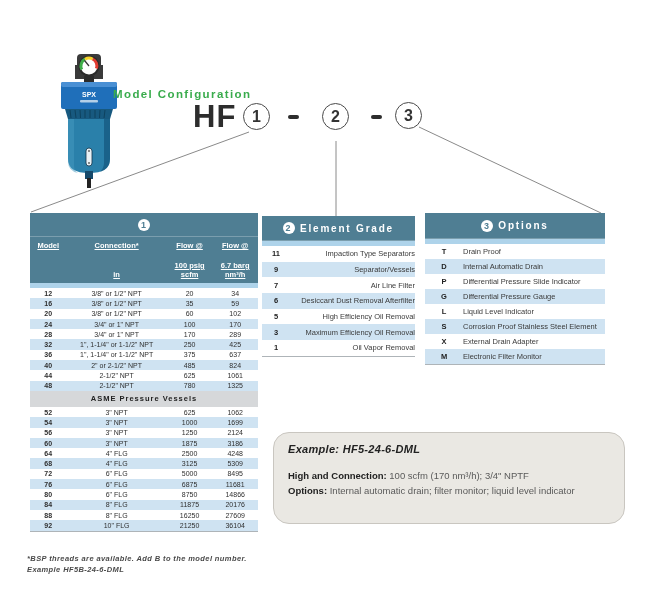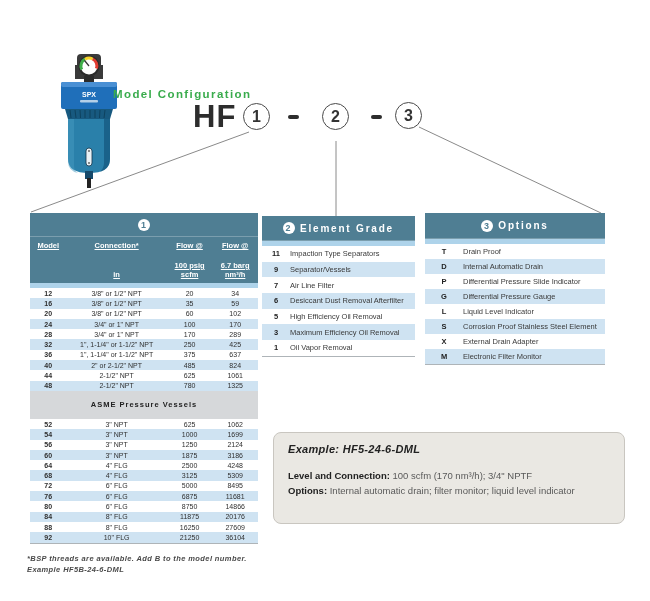--- a/index.html
+++ b/index.html
@@ -45,40 +45,40 @@
     font-size:7.5px;font-weight:bold;text-align:center;box-sizing:border-box;padding:4px 0 4px 0;text-decoration:underline;
   }
   .col-head .ch{display:flex;flex-direction:column;align-items:center;}
   .ch1{width:16%;} .ch2{width:44%;} .ch3{width:20%;} .ch4{width:20%;}
   .col-head .fill{margin-top:auto;}
   .col-head .sub{line-height:9px;}
   .flow-tbl td{height:10.3px;font-size:7px;text-align:center;line-height:1;}
   .flow-tbl tbody.zebra tr:nth-child(even){background:var(--row-alt,#cfe3f2);}
   .flow-tbl td:first-child{font-weight:bold;}
   .section-row td{
-    height:28px;background:var(--section-row,#d6d8da);font-weight:bold;font-size:7.5px;
+    height:16px;background:var(--section-row,#d6d8da);font-weight:bold;font-size:7.5px;
     letter-spacing:1px;text-align:center;color:#222;
   }
   
   .grade-tbl{left:262px;top:216px;width:153px;}
   .grade-tbl .tbl-title{height:24px;font-size:10px;letter-spacing:1.8px;}
-  .grade-tbl td{height:15.7px;font-size:7.5px;text-align:left;color:#3a3a3a;}
+  .grade-tbl td{height:15.7px;font-size:7.5px;text-align:right;color:#3a3a3a;}
   .grade-tbl td:first-child{width:28px;text-align:center;font-weight:bold;color:#222;}
   .grade-tbl tbody.zebra tr:nth-child(even){background:var(--row-alt,#cfe3f2);}
 
   .opt-tbl{left:425px;top:213px;width:180px;}
   .opt-tbl .tbl-title{height:25px;font-size:10px;letter-spacing:1.8px;}
   .opt-tbl td{height:15px;font-size:7.5px;text-align:left;color:#3a3a3a;}
   .opt-tbl td:first-child{width:38px;text-align:center;font-weight:bold;color:#222;}
   .opt-tbl tbody.zebra tr:nth-child(even){background:var(--row-alt,#cfe3f2);}
 
   
   .example-box{
     position:absolute;left:273px;top:432px;width:352px;height:92px;box-sizing:border-box;
-    background:var(--example-bg,#eae8e3);border:1px solid #c9c6c0;border-radius:8px;
+    background:var(--example-bg,#eae8e3);border:1px solid #c9c6c0;border-radius:16px;
     padding:10px 14px;
   }
   .ex-title{font-size:11px;font-weight:bold;font-style:italic;color:#222;margin-bottom:13px;letter-spacing:0.3px;}
   .ex-line{font-size:9.5px;line-height:15px;color:#5a5a5a;}
   .ex-label{font-weight:bold;color:#222;}
 
   .footnote{
     position:absolute;left:27px;top:554px;font-size:7.5px;font-style:italic;color:#4a4a4a;
     line-height:10.5px;letter-spacing:0.4px;font-weight:bold;
   }
@@ -392,21 +392,21 @@
             <td>M</td>
             <td>Electronic Filter Monitor</td>
           </tr>
         </tbody>
     </table>
   </div>
 
   <div class="example-box">
     <div class="ex-title">Example: HF5-24-6-DML</div>
     <div class="ex-line">
-      <span class="ex-label">Level and Connection:</span>
+      <span class="ex-label">High and Connection:</span>
       <span>100 scfm (170 nm³/h); 3/4" NPTF</span>
     </div>
     <div class="ex-line">
       <span class="ex-label">Options:</span>
       <span>Internal automatic drain; filter monitor; liquid level indicator</span>
     </div>
   </div>
 
   <div class="footnote">
     <div>*BSP threads are available. Add B to the model number.</div>

